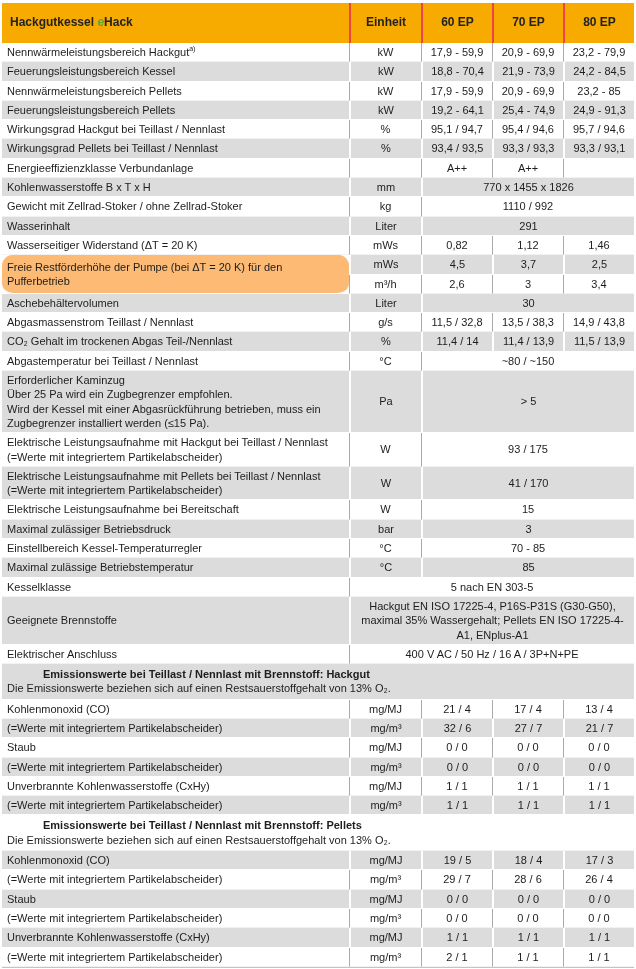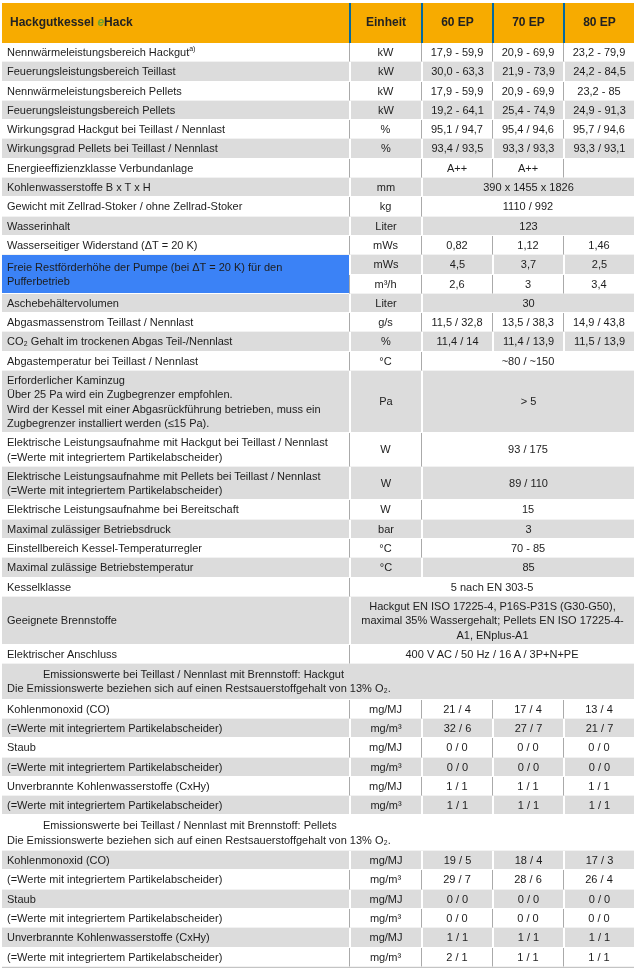--- a/index.html
+++ b/index.html
@@ -22,34 +22,34 @@
   col.c-v2{width:71px;}
   col.c-v3{width:71px;}
   td,th{padding:2px 6px;vertical-align:middle;box-sizing:border-box;}
   
   tr.head th{
     background:var(--accent);
     color:#222222;font-size:12px;font-weight:bold;
     height:40px;padding:3px 8px;text-align:center;
   }
   tr.head th.title{text-align:left;}
-  tr.head th + th{border-left:2px solid #0369a1;}
+  tr.head th + th{border-left:2px solid #ef4444;}
   .brand-e{color:var(--green);font-style:italic;font-weight:bold;}
   
   tr.w{background:#ffffff;}
   tr.g{background:#dcdcdc;}
   tr.w td{border-bottom:1px solid #f2f2f2;}
   tr.g td{border-bottom:1px solid #ffffff;}
   td.bL{text-align:center;}
   tr.w td.bL{border-left:1px solid #aaaaaa;}
   tr.g td.bL{border-left:2px solid #ffffff;}
   td.lbl{text-align:left;padding-left:5px;padding-right:3px;}
-  td.bg-g{background:#3b82f6;}
+  td.bg-g{background:#fdba74;border-radius:11px;}
   td.section-cell{padding:3px 5px;}
-  .section-title{font-weight:normal;padding-left:36px;}
+  .section-title{font-weight:bold;padding-left:36px;}
   sup{font-size:7px;line-height:0;}
   
   .footnote{
     font-size:10.5px;font-weight:bold;color:#262626;
     padding:6px 0 0 4px;
   }
   .disclaimer{
     font-size:10.5px;font-style:italic;color:#333333;
     text-align:right;padding:14px 6px 0 0;
   }
@@ -76,23 +76,23 @@
   </thead>
   <tbody>
       <tr class="w">
         <td class="lbl">Nennwärmeleistungsbereich Hackgut<sup>a)</sup></td>
         <td class="bL">kW</td>
         <td class="bL">17,9 - 59,9</td>
         <td class="bL">20,9 - 69,9</td>
         <td class="bL">23,2 - 79,9</td>
       </tr>
       <tr class="g">
-        <td class="lbl">Feuerungsleistungsbereich Teillast</td>
+        <td class="lbl">Feuerungsleistungsbereich Kessel</td>
         <td class="bL">kW</td>
-        <td class="bL">30,0 - 63,3</td>
+        <td class="bL">18,8 - 70,4</td>
         <td class="bL">21,9 - 73,9</td>
         <td class="bL">24,2 - 84,5</td>
       </tr>
       <tr class="w">
         <td class="lbl">Nennwärmeleistungsbereich Pellets</td>
         <td class="bL">kW</td>
         <td class="bL">17,9 - 59,9</td>
         <td class="bL">20,9 - 69,9</td>
         <td class="bL">23,2 - 85</td>
       </tr>
@@ -120,31 +120,31 @@
       <tr class="w">
         <td class="lbl">Energieeffizienzklasse Verbundanlage</td>
         <td class="bL"></td>
         <td class="bL">A++</td>
         <td class="bL">A++</td>
         <td class="bL"></td>
       </tr>
       <tr class="g">
         <td class="lbl">Kohlenwasserstoffe B x T x H</td>
         <td class="bL">mm</td>
-        <td class="bL" colspan="3">390 x 1455 x 1826</td>
+        <td class="bL" colspan="3">770 x 1455 x 1826</td>
       </tr>
       <tr class="w">
         <td class="lbl">Gewicht mit Zellrad-Stoker / ohne Zellrad-Stoker</td>
         <td class="bL">kg</td>
         <td class="bL" colspan="3">1110 / 992</td>
       </tr>
       <tr class="g">
         <td class="lbl">Wasserinhalt</td>
         <td class="bL">Liter</td>
-        <td class="bL" colspan="3">123</td>
+        <td class="bL" colspan="3">291</td>
       </tr>
       <tr class="w">
         <td class="lbl">Wasserseitiger Widerstand (ΔT = 20 K)</td>
         <td class="bL">mWs</td>
         <td class="bL">0,82</td>
         <td class="bL">1,12</td>
         <td class="bL">1,46</td>
       </tr>
       <tr class="g">
         <td class="lbl bg-g" rowspan="2">Freie Restförderhöhe der Pumpe (bei ΔT = 20 K) für den Pufferbetrieb</td>
@@ -200,21 +200,21 @@
         </td>
         <td class="bL">W</td>
         <td class="bL" colspan="3">93 / 175</td>
       </tr>
       <tr class="g">
         <td class="lbl">
           <div>Elektrische Leistungsaufnahme mit Pellets bei Teillast / Nennlast</div>
           <div>(=Werte mit integriertem Partikelabscheider)</div>
         </td>
         <td class="bL">W</td>
-        <td class="bL" colspan="3">89 / 110</td>
+        <td class="bL" colspan="3">41 / 170</td>
       </tr>
       <tr class="w">
         <td class="lbl">Elektrische Leistungsaufnahme bei Bereitschaft</td>
         <td class="bL">W</td>
         <td class="bL" colspan="3">15</td>
       </tr>
       <tr class="g">
         <td class="lbl">Maximal zulässiger Betriebsdruck</td>
         <td class="bL">bar</td>
         <td class="bL" colspan="3">3</td>

